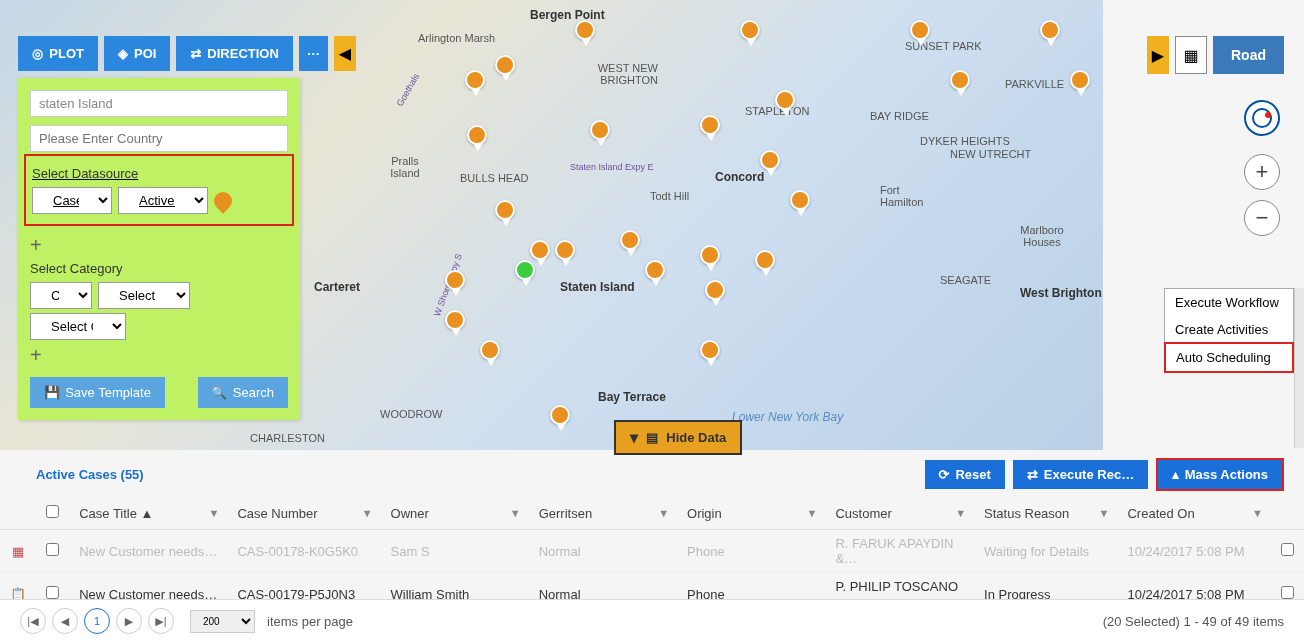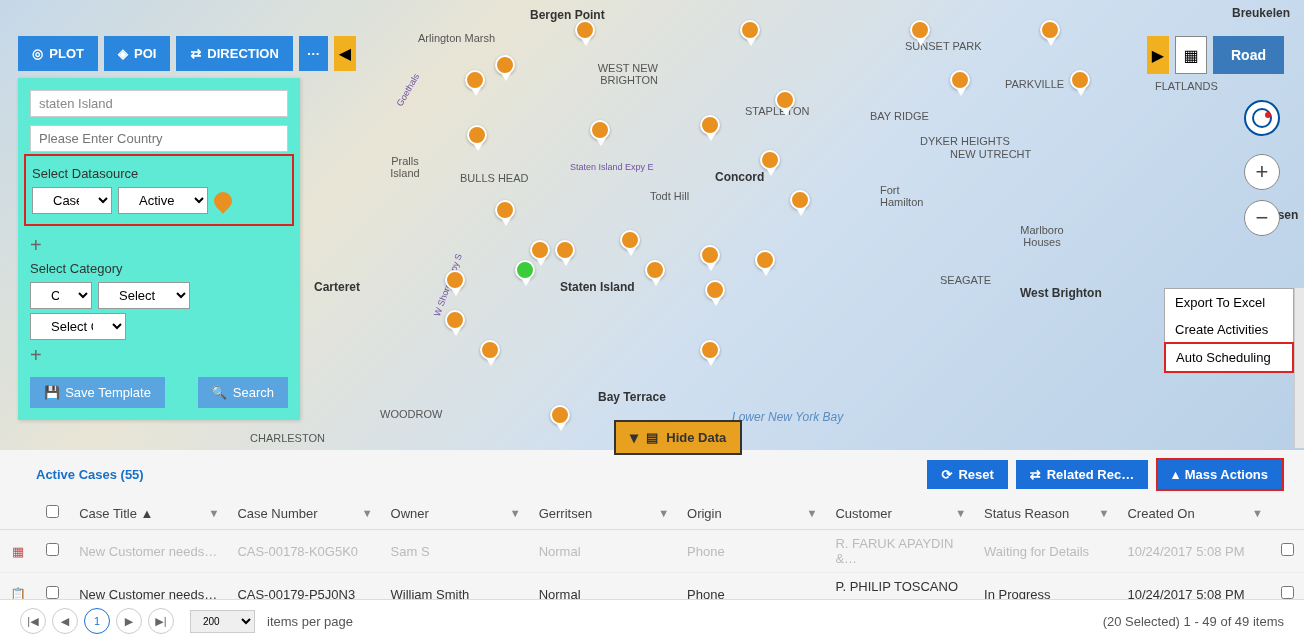--- a/index.html
+++ b/index.html
@@ -1,33 +1,33 @@
 <!DOCTYPE html>
 <html><head>
 <meta charset="utf-8">
 <style>
 * { box-sizing: border-box; margin: 0; padding: 0; font-family: 'Segoe UI', Arial, sans-serif; }
 body { width: 1304px; height: 642px; overflow: hidden; position: relative; background: #f5f5f5; }
 
-.map-area { position: absolute; top: 0; left: 0; width: 1304px; height: 450px; background: linear-gradient(135deg, #c5d8e8 0%, #e8e5d5 30%, #cfdff0 60%, #b8d0e6 100%); overflow: hidden; }
+.map-area { position: absolute; top: 0; left: 0; width: 1103px; height: 450px; background: linear-gradient(135deg, #c5d8e8 0%, #e8e5d5 30%, #cfdff0 60%, #b8d0e6 100%); overflow: hidden; }
 .map-label { position: absolute; font-size: 11px; color: #555; pointer-events: none; }
 .map-water { position: absolute; font-size: 12px; color: #5a8cc0; font-style: italic; pointer-events: none; }
 .map-city { position: absolute; font-size: 12px; color: #333; font-weight: 600; pointer-events: none; }
 .map-road-label { position: absolute; font-size: 9px; color: #7050a0; pointer-events: none; }
 
 .toolbar { position: absolute; top: 36px; left: 18px; display: flex; gap: 6px; z-index: 10; }
 .toolbar-btn { background: #2a87dd; color: #fff; border: none; padding: 10px 14px; font-size: 13px; font-weight: 600; cursor: pointer; display: flex; align-items: center; gap: 6px; }
 .toolbar-collapse { background: #f0b020; width: 22px; display: flex; align-items: center; justify-content: center; cursor: pointer; }
 
-.side-panel { position: absolute; top: 78px; left: 18px; width: 282px; background: #5eead4; padding: 12px; box-shadow: 1px 1px 4px rgba(0,0,0,0.15); z-index: 9; }
+.side-panel { position: absolute; top: 78px; left: 18px; width: 282px; background: #bef264; padding: 12px; box-shadow: 1px 1px 4px rgba(0,0,0,0.15); z-index: 9; }
 .panel-input { width: 100%; padding: 5px 8px; border: 1px solid #ccc; font-size: 13px; margin-bottom: 8px; }
 .panel-label { font-size: 13px; color: #333; margin: 4px 0 6px; display: block; }
 .panel-row { display: flex; gap: 6px; align-items: center; margin-bottom: 4px; }
 .panel-select { padding: 4px 16px; border: 1px solid #999; font-size: 13px; background: #fff; }
-.highlight-box { border: 2px solid #d22; padding: 6px; margin: -6px -6px 8px; }
+.highlight-box { border: 2px solid #d22; padding: 6px; margin: -6px -6px 8px; text-decoration: underline; }
 .orange-pin { width: 18px; height: 18px; background: #e89020; border-radius: 50% 50% 50% 0; transform: rotate(-45deg); display: inline-block; }
 .plus-icon { font-size: 20px; color: #666; cursor: pointer; }
 .panel-btns { display: flex; justify-content: space-between; margin-top: 10px; }
 .panel-btn { background: #5aa5e0; color: #fff; border: none; padding: 8px 14px; font-size: 13px; cursor: pointer; display: flex; align-items: center; gap: 5px; }
 
 .map-controls-right { position: absolute; top: 36px; right: 20px; display: flex; gap: 6px; z-index: 10; }
 .map-type-btn { background: #3a7abb; color: #fff; padding: 10px 18px; font-size: 14px; font-weight: 600; border: none; cursor: pointer; }
 .compass { position: absolute; top: 100px; right: 24px; width: 36px; height: 36px; border-radius: 50%; background: #fff; border: 2px solid #0050a0; display: flex; align-items: center; justify-content: center; cursor: pointer; z-index: 10; }
 .zoom-ctrl { position: absolute; right: 24px; width: 36px; height: 36px; border-radius: 50%; background: #fff; border: 1px solid #888; display: flex; align-items: center; justify-content: center; font-size: 22px; color: #444; cursor: pointer; z-index: 10; }
 .zoom-in { top: 154px; }
@@ -210,35 +210,35 @@
   </div>
 
 <div class="hide-data">
   <span style="font-size:16px">▾</span>
   <span>▤</span>
   <span>Hide Data</span>
 </div>
 
 <div class="scroll-stub"></div>
 <div class="mass-actions-menu">
-  <div class="mass-item">Export To Excel</div>
+  <div class="mass-item">Execute Workflow</div>
   <div class="mass-item">Create Activities</div>
   <div class="mass-item highlighted">Auto Scheduling</div>
 </div>
 
 <div class="grid-area">
   <div class="grid-header-bar">
     <span class="grid-title">Active Cases (55)</span>
     <button class="grid-action-btn">
         <span>⟳</span>
         <span>Reset</span>
       </button>
     <button class="grid-action-btn">
         <span>⇄</span>
-        <span>Related Rec…</span>
+        <span>Execute Rec…</span>
       </button>
     <button class="grid-action-btn mass-actions-btn">
         <span>▴</span>
         <span>Mass Actions</span>
       </button>
   </div>
   <table class="grid-table">
     <thead>
         <tr>
       <th style="width:36px"></th>

